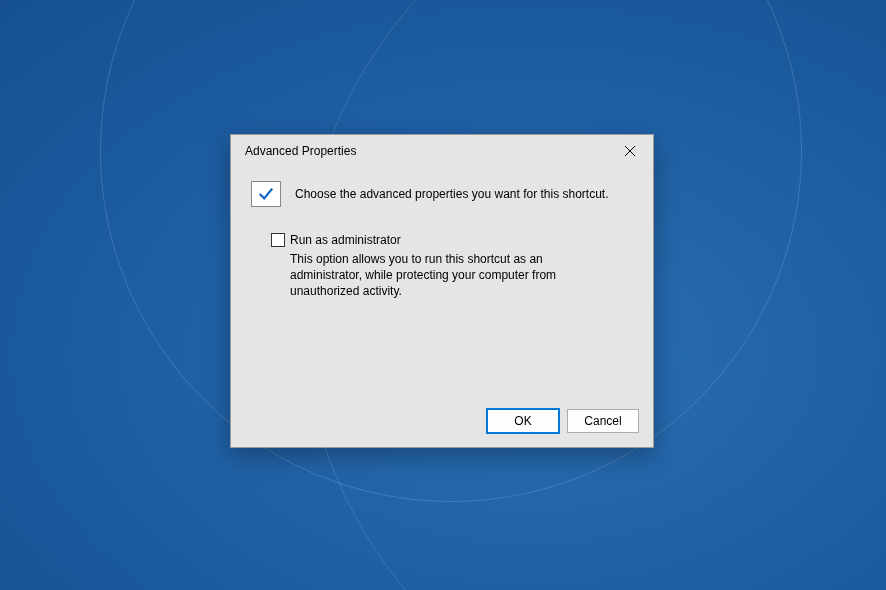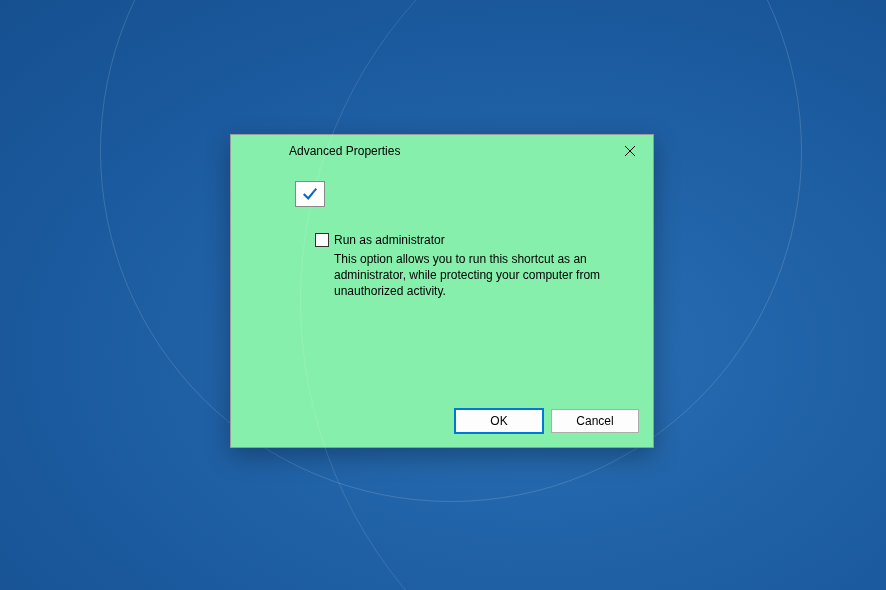--- a/index.html
+++ b/index.html
@@ -39,26 +39,25 @@
       top: -150px;
       left: 300px;
     }
     
     .dialog {
       position: absolute;
       left: 230px;
       top: 134px;
       width: 424px;
       height: 314px;
-      background: #86efac;
+      background: #e5e5e5;
       border: 1px solid #9a9a9a;
       box-shadow: 0 8px 24px rgba(0,0,0,0.3);
       display: flex;
       flex-direction: column;
-      padding-left: 44px;
     }
     
     .titlebar {
       display: flex;
       justify-content: space-between;
       align-items: center;
       padding: 8px 8px 8px 14px;
       height: 32px;
     }
     
@@ -163,21 +162,21 @@
     }
     
     .button-row {
       display: flex;
       justify-content: flex-end;
       gap: 8px;
       padding: 10px 14px 14px 14px;
     }
     
     .btn {
-      width: 88px;
+      width: 72px;
       height: 24px;
       font-size: 12px;
       font-family: inherit;
       background: #fdfdfd;
       border: 1px solid #adadad;
       cursor: pointer;
       display: flex;
       align-items: center;
       justify-content: center;
     }
@@ -202,20 +201,21 @@
   </div>
 
   <div class="content">
 
     <div class="header-row">
       <div class="header-icon">
         <svg viewBox="0 0 20 18">
           <polyline points="3,9 8,14 17,3" fill="none" stroke="#0b66c3" stroke-width="2.5"></polyline>
         </svg>
       </div>
+      <span class="header-text">Choose the advanced properties you want for this shortcut.</span>
     </div>
 
     <div class="option-block">
       <div class="checkbox-row">
         <span class="checkbox"></span>
         <span class="checkbox-label">Run as administrator</span>
       </div>
       <div class="option-desc">This option allows you to run this shortcut as an administrator, while protecting your computer from unauthorized activity.</div>
     </div>
 

